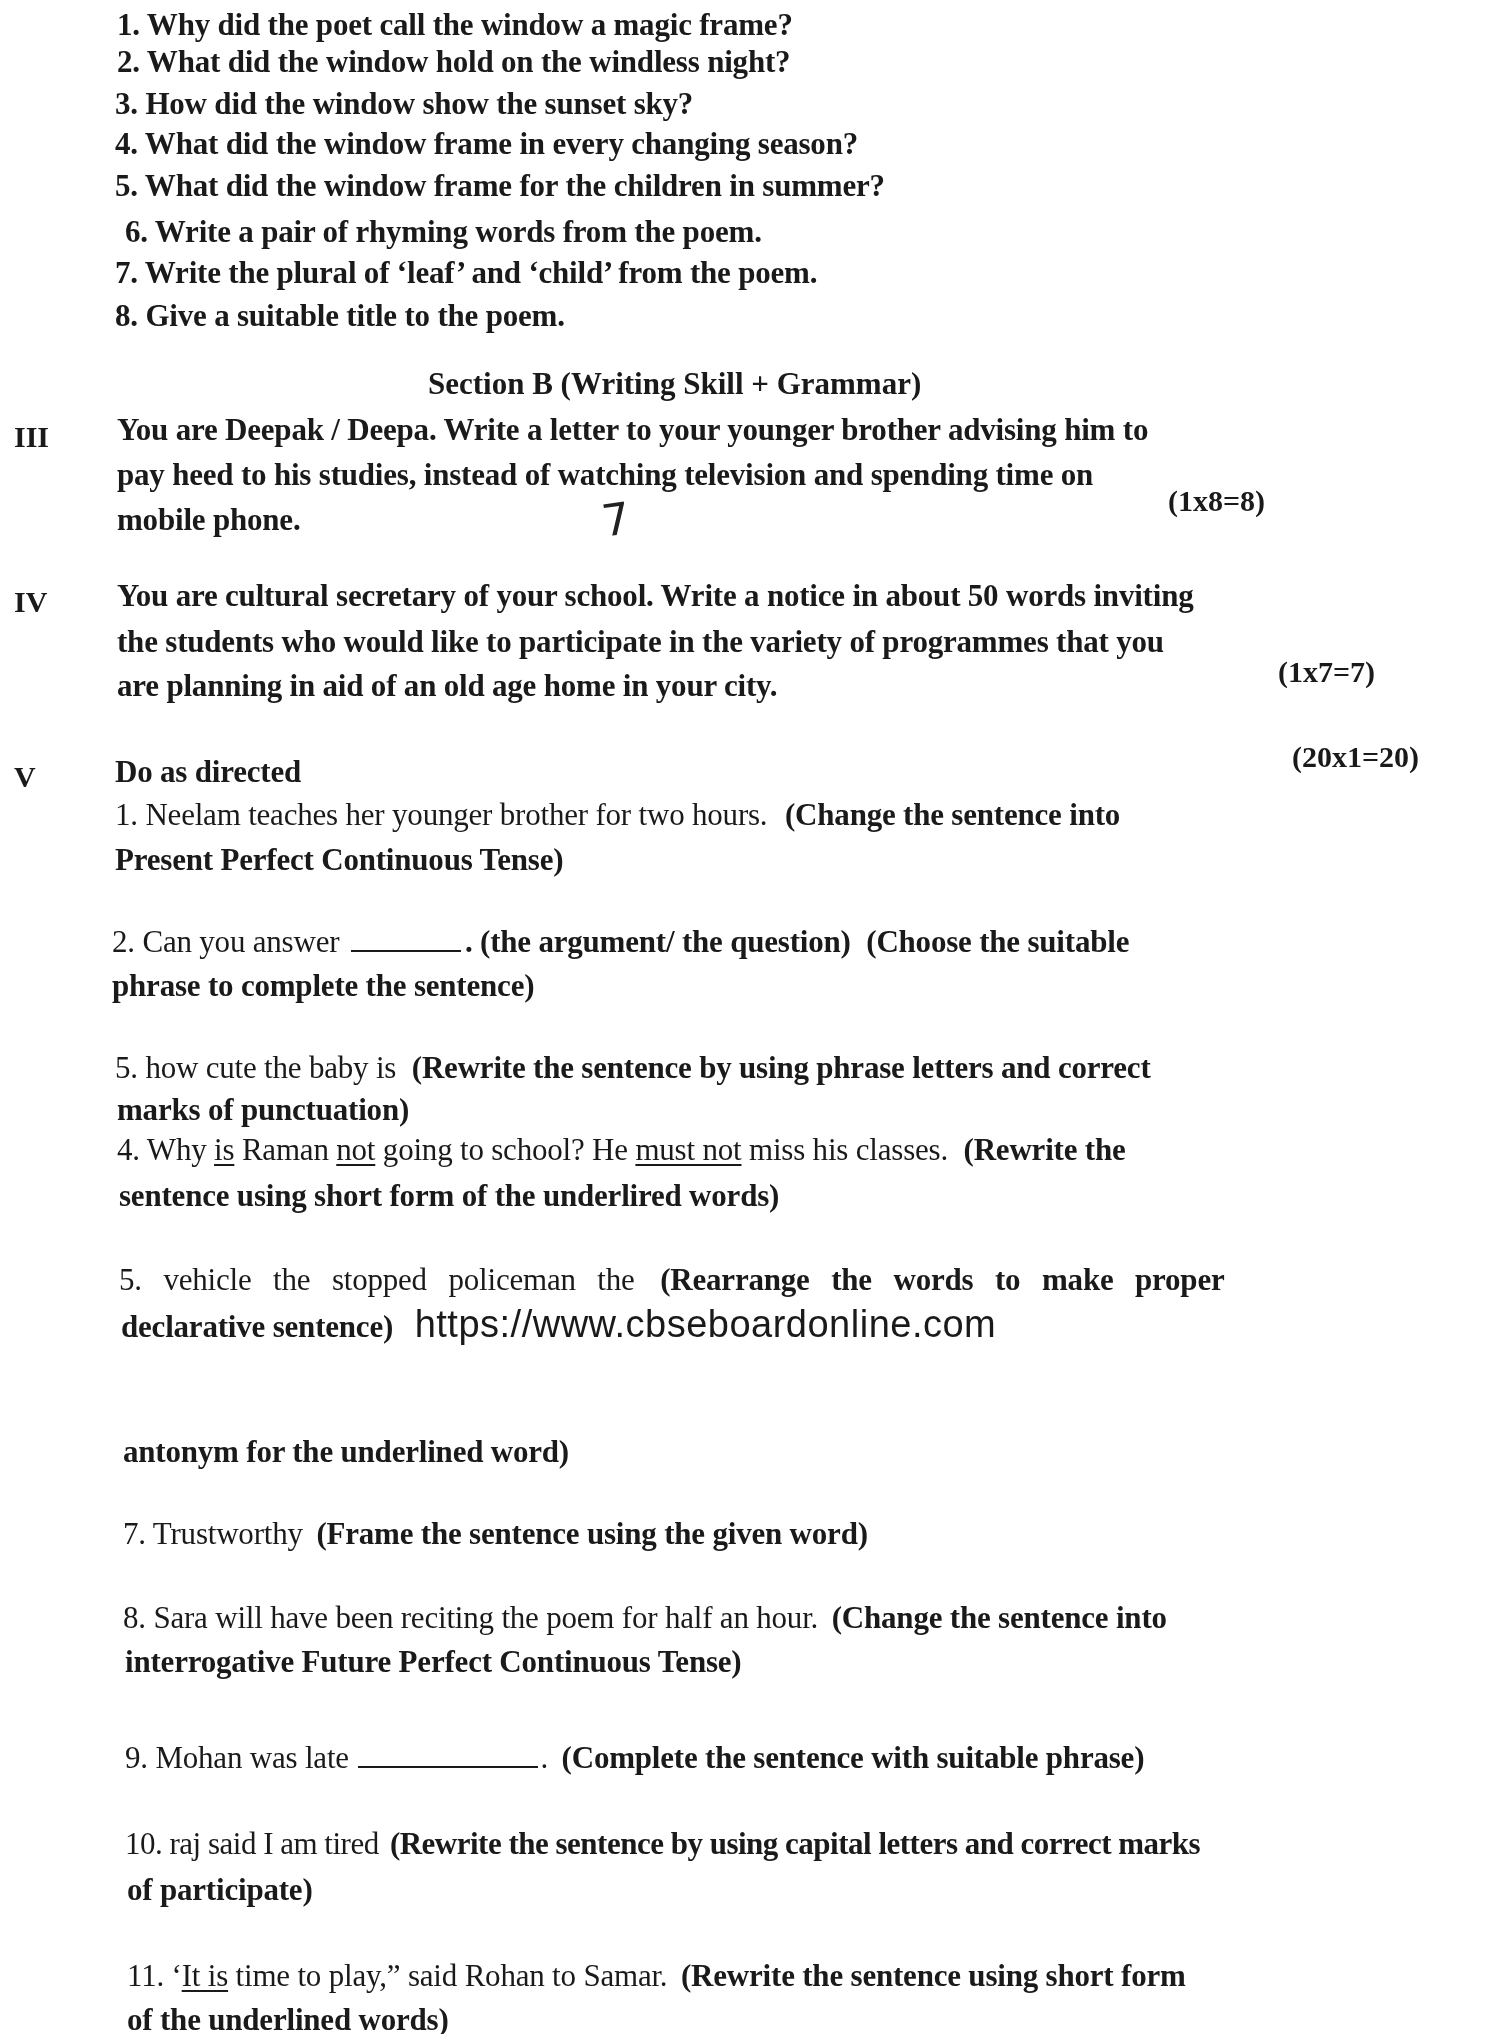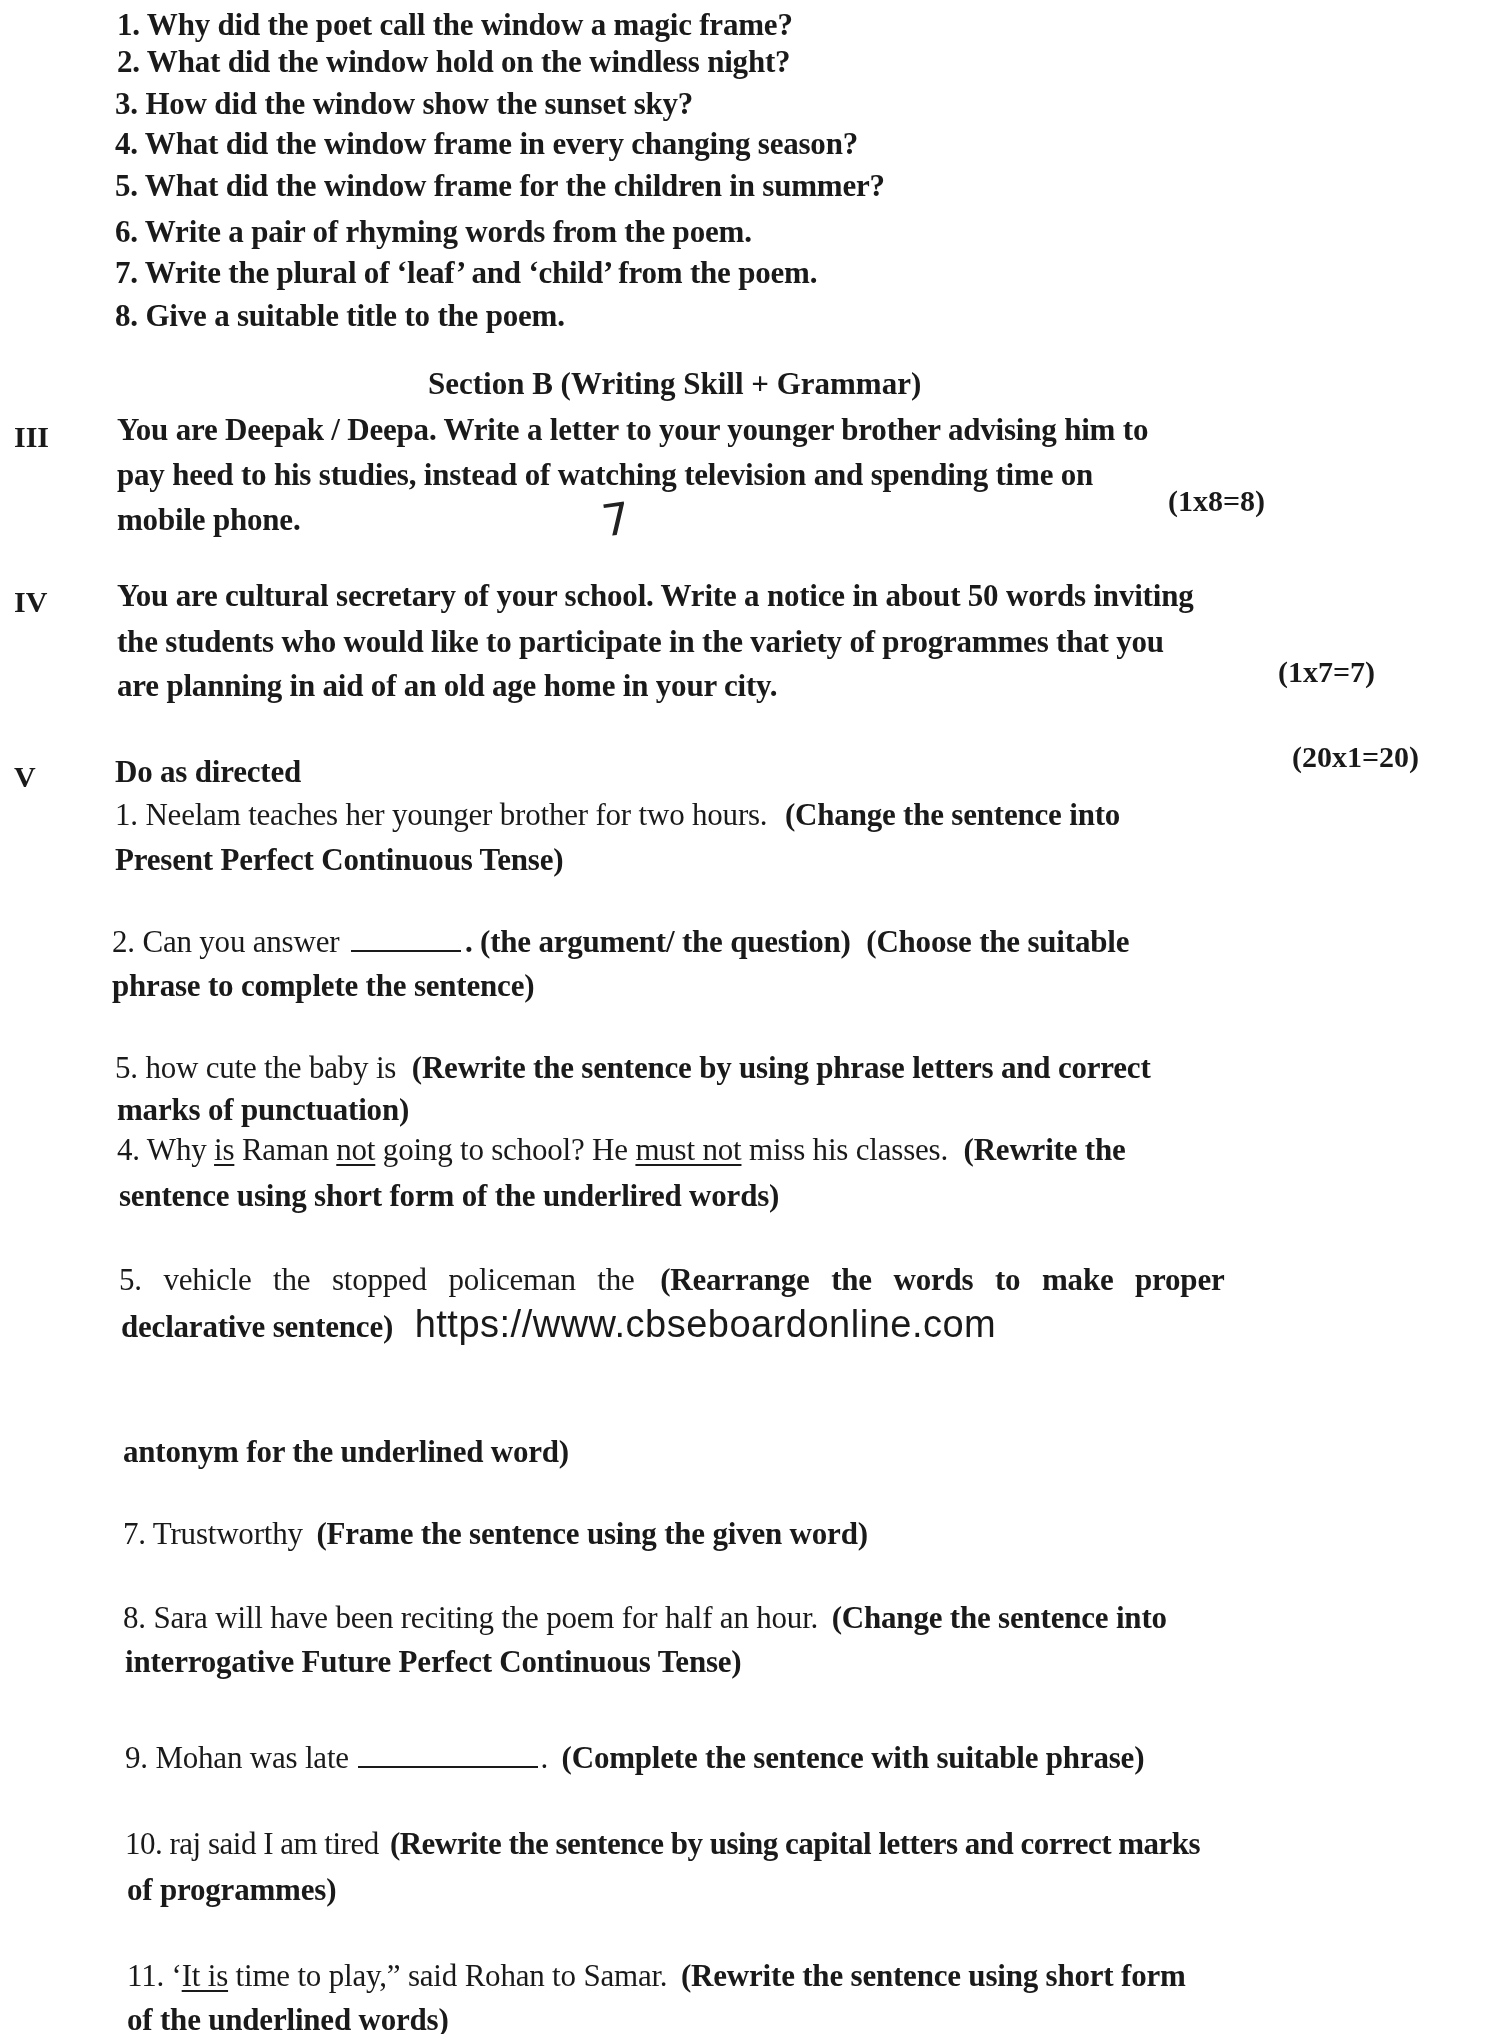--- a/index.html
+++ b/index.html
@@ -74,21 +74,21 @@
 </head>
 <body>
 
 <div class="page">
 
   <div class="line" style="left:117px; top:5px;">1.  Why did the poet call the window a magic frame?</div>
   <div class="line" style="left:117px; top:42px;">2.  What did the window hold on the windless night?</div>
   <div class="line" style="left:115px; top:84px;">3. How did the window show the sunset sky?</div>
   <div class="line" style="left:115px; top:124px;">4. What did the window frame in every changing season?</div>
   <div class="line" style="left:115px; top:166px;">5. What did the window frame for the children in summer?</div>
-  <div class="line" style="left:115px; top:212px;">6. Write a pair of rhyming words from the poem.</div>
+  <div class="line" style="left:125px; top:212px;">6. Write a pair of rhyming words from the poem.</div>
   <div class="line" style="left:115px; top:253px;">7. Write the plural of ‘leaf’ and ‘child’ from the poem.</div>
   <div class="line" style="left:115px; top:296px;">8. Give a suitable title to the poem.</div>
 
   <div class="section-title" style="left:428px; top:366px;">Section B (Writing Skill + Grammar)</div>
 
   <div class="roman" style="top:420px;">III</div>
   <div class="line" style="left:117px; top:455px;">pay heed to his studies, instead of watching television and spending time on</div>
   <div class="line" style="left:117px; top:410px;">You are Deepak / Deepa. Write a letter to your younger brother advising him to</div>
   <div class="line" style="left:117px; top:500px;">mobile phone.</div>
   <div class="marks" style="left:1168px; top:484px;">(1x8=8)</div>
@@ -154,21 +154,21 @@
   <div class="line normal" style="left:125px; top:1738px;">
     <span>9. Mohan was late</span>
     <span class="blank" style="width:180px; margin:0 2px;"></span><span>.</span>
     <span class="b" style="margin-left:6px;">(Complete the sentence with suitable phrase)</span>
   </div>
 
   <div class="line normal" style="left:125px; top:1824px; letter-spacing:-0.5px;">
     <span>10. raj said I am tired</span>
     <span class="b" style="margin-left:4px;">(Rewrite the sentence by using capital letters and correct marks</span>
   </div>
-  <div class="line" style="left:127px; top:1870px;">of programmes)</div>
+  <div class="line" style="left:127px; top:1870px;">of participate)</div>
 
   <div class="line normal" style="left:127px; top:1956px;">
     <span>11. ‘</span><span class="u">It is</span><span> time to play,” said Rohan to Samar.</span>
     <span class="b" style="margin-left:6px;">(Rewrite the sentence using short form</span>
   </div>
   <div class="line" style="left:127px; top:2000px;">of the underlined words)</div>
 
 </div>
 
 </body></html>

